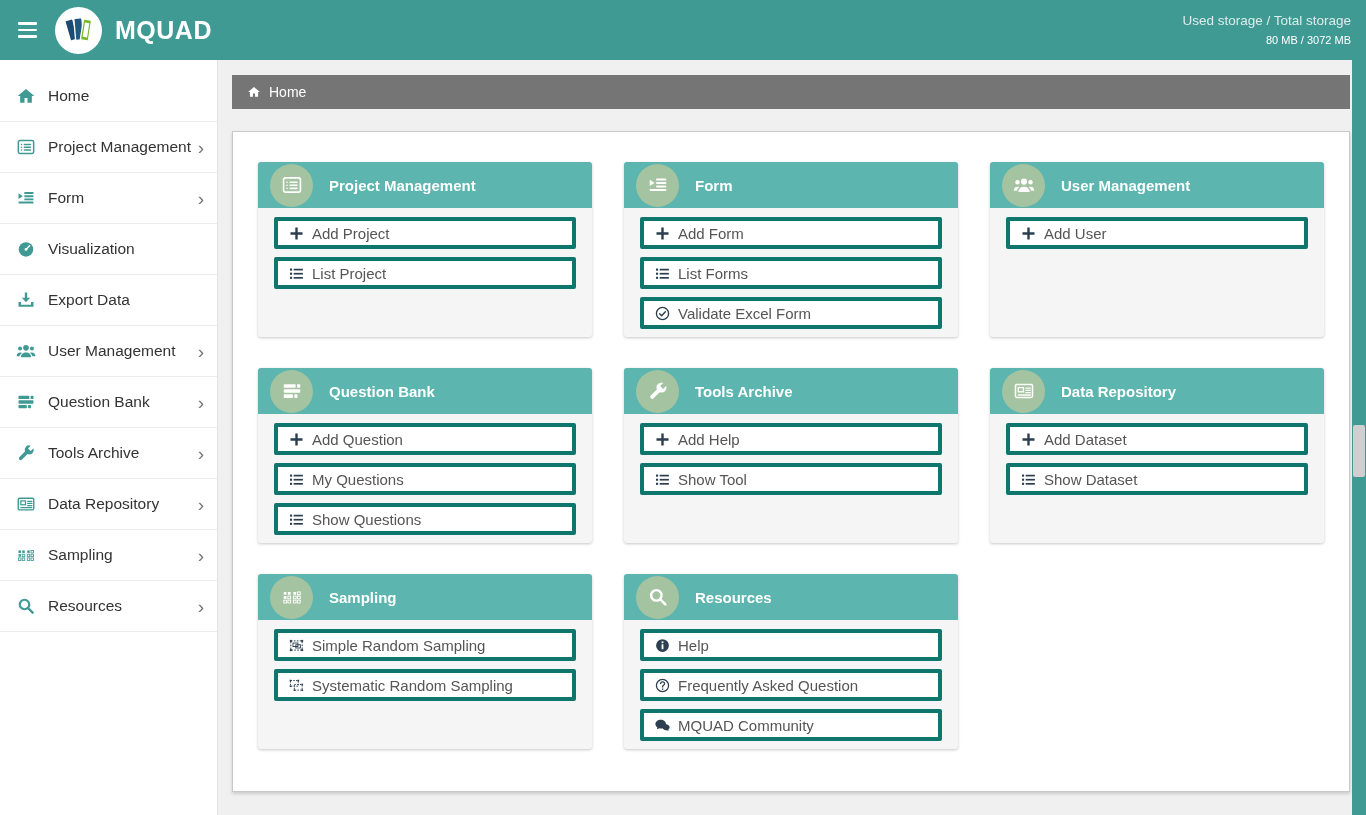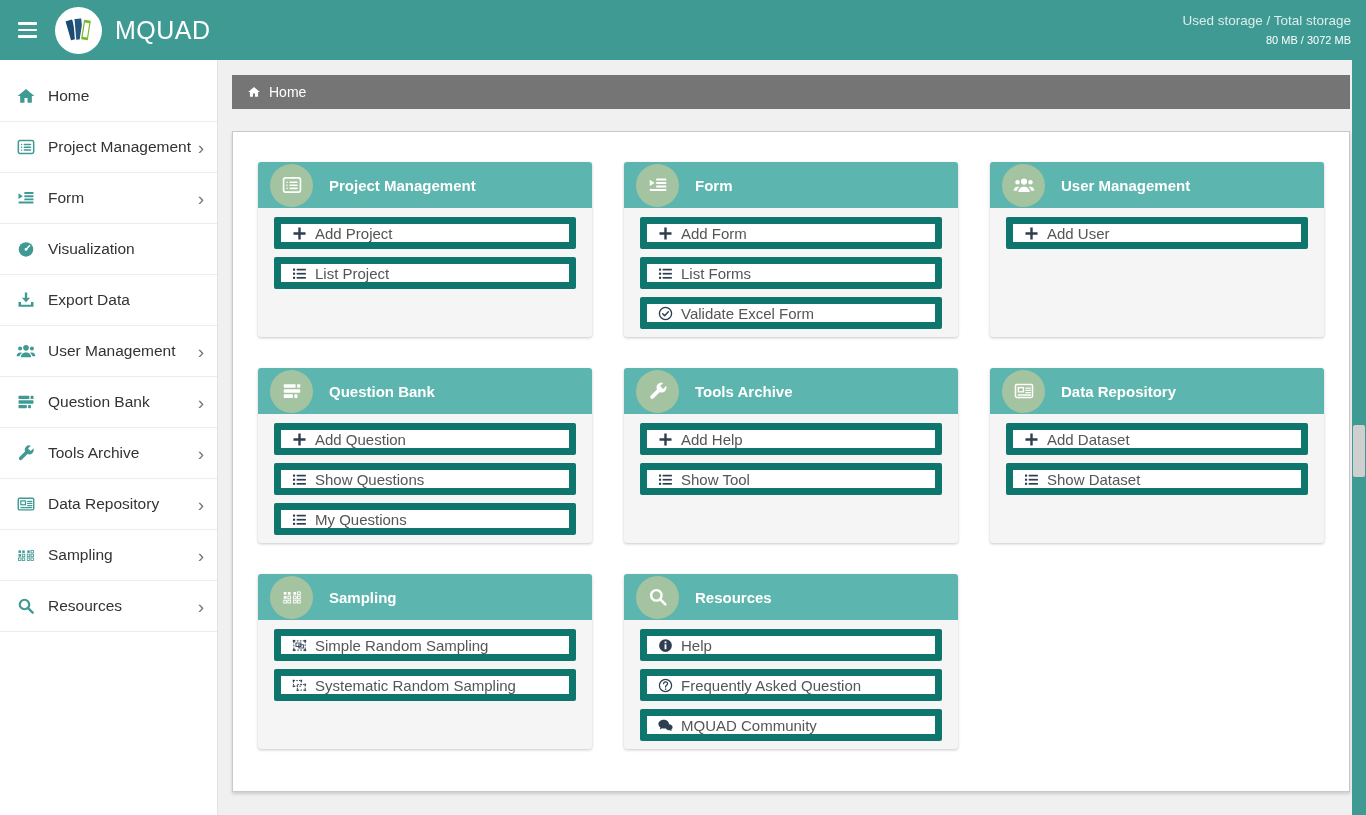--- a/index.html
+++ b/index.html
@@ -6,21 +6,21 @@
     font-family:"Liberation Sans","DejaVu Sans",sans-serif;background:#f0f0f0;}
   .ic{fill:currentColor;display:block}
 
   
   .topbar{position:fixed;top:0;left:0;right:0;height:60px;background:#3F9A94;
     display:flex;align-items:center;z-index:30}
   .hamburger{width:48px;display:flex;flex-direction:column;gap:4px;align-items:center;cursor:pointer;margin-left:3px}
   .hamburger span{width:19px;height:2.5px;background:#fff;border-radius:1px}
   .logo{width:47px;height:47px;border-radius:50%;background:#fff;display:flex;
     align-items:center;justify-content:center;margin-left:4px;flex:none}
-  .app-title{color:#fff;font-size:25px;font-weight:normal;letter-spacing:.5px;margin-left:13px}
+  .app-title{color:#fff;font-size:25px;font-weight:bold;letter-spacing:.5px;margin-left:13px}
   .storage{margin-left:auto;margin-right:15px;line-height:1.55;text-align:right}
   .storage .lbl{color:rgba(255,255,255,.82);font-size:13.5px}
   .storage .val{color:#fff;font-weight:normal;font-size:11px}
 
   
   .sidebar{position:fixed;top:60px;left:0;bottom:0;width:218px;background:#fff;
     border-right:1px solid #e3e3e3;padding-top:11px;box-sizing:border-box;z-index:20}
   .nav-item{height:50px;display:flex;align-items:center;padding:0 13px 0 16px;
     border-bottom:1px solid #ececec;cursor:pointer;background:#fff}
   .nav-item .nic{width:20px;height:20px;color:#3F9A94;flex:none;margin-right:12px}
@@ -39,21 +39,21 @@
   
   .card{height:175px;background:#f5f5f5;border-radius:3px;box-shadow:0 1px 3px rgba(0,0,0,.22);
     display:flex;flex-direction:column;overflow:hidden}
   .card-header{height:46px;flex:none;background:#5CB5AE;display:flex;align-items:center;
     padding:0 12px;gap:16px}
   .badge-circle{width:43px;height:43px;border-radius:50%;background:#A4C3A0;display:flex;
     align-items:center;justify-content:center;color:#fff;flex:none}
   .badge-circle .ic{width:22px;height:22px}
   .card-title{color:#fff;font-weight:bold;font-size:15px}
   .card-body{padding:9px 16px;display:flex;flex-direction:column;gap:8px}
-  .card-item{height:32px;flex:none;background:#fff;border:7px solid #0f766e;border-radius:2px;
+  .card-item{height:32px;flex:none;background:#fff;border:4px solid #0f766e;border-radius:2px;
     display:flex;align-items:center;padding:0 10px;gap:7px;color:#555;font-size:15px;
     text-decoration:none;cursor:pointer;box-sizing:border-box}
   .item-ic{width:17px;height:17px;color:#2c3e50;flex:none}
 
   
   .scroll-track{position:fixed;top:0;right:0;width:14px;height:815px;background:#3F9A94;z-index:40}
   .scroll-thumb{position:absolute;top:425px;left:1px;width:12px;height:52px;background:#cfcfcf;border-radius:2px}
 </style>
 </head>
 <body>
@@ -375,27 +375,27 @@
           <a class="card-item">
             <svg class="ic item-ic">
                 <use href="#i-plus"></use>
               </svg>
             <span>Add Question</span>
           </a>
           <a class="card-item">
             <svg class="ic item-ic">
                 <use href="#i-list"></use>
               </svg>
+            <span>My Questions</span>
+          </a>
+          <a class="card-item">
+            <svg class="ic item-ic">
+                <use href="#i-list"></use>
+              </svg>
             <span>Show Questions</span>
-          </a>
-          <a class="card-item">
-            <svg class="ic item-ic">
-                <use href="#i-list"></use>
-              </svg>
-            <span>My Questions</span>
           </a>
         </div>
       </div>
 
       <div class="card">
         <div class="card-header">
           <span class="badge-circle">
               <svg class="ic">
                 <use href="#i-wrench"></use>
               </svg>

